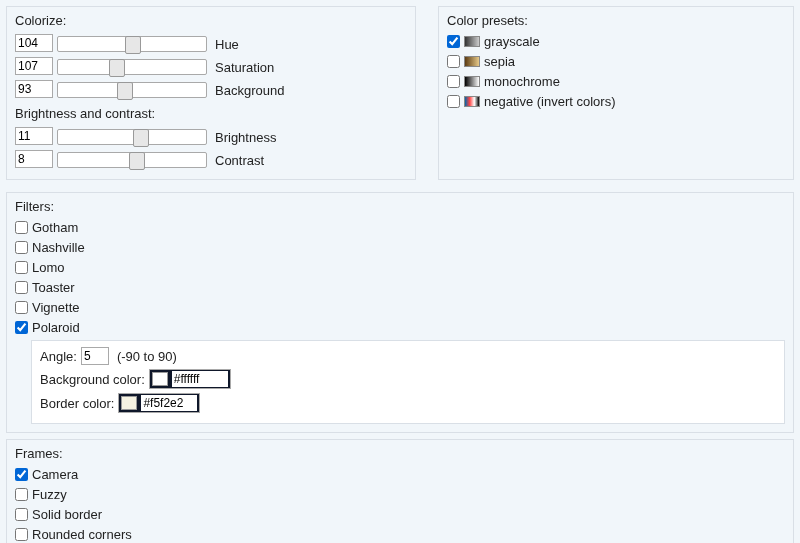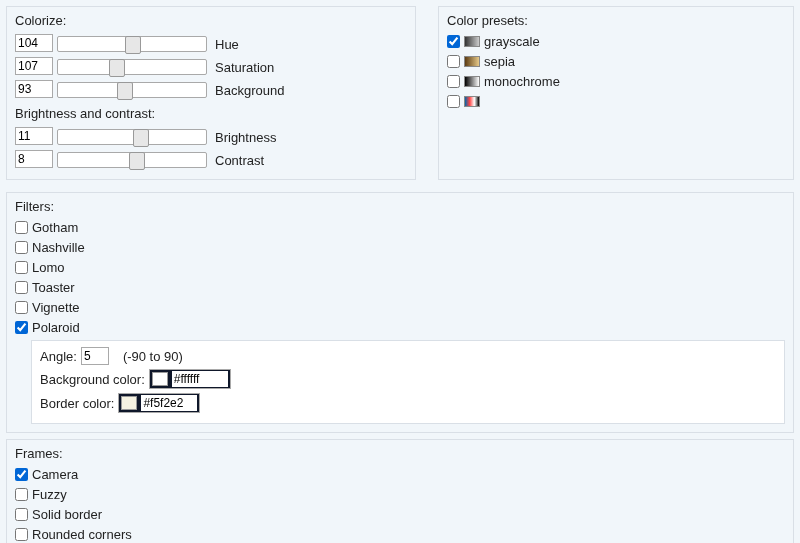--- a/index.html
+++ b/index.html
@@ -121,21 +121,21 @@
     height: 14px;
     border: 1px solid #999;
     margin-right: 4px;
   }
   .color-text {
     font-size: 12px;
     border: none;
     outline: none;
     width: 56px;
   }
-  .hint { margin-left: 10px; }
+  .hint { margin-left: 4px; }
 </style>
 </head>
 <body>
 
 <div class="top-row">
 
   <div class="panel top-left">
     <div class="section-title">Colorize:</div>
 
     <div class="slider-row">
@@ -190,20 +190,21 @@
       <span>sepia</span>
     </div>
     <div class="checkrow">
       <input type="checkbox" style="">
       <span class="preset-icon ico-monochrome"></span>
       <span>monochrome</span>
     </div>
     <div class="checkrow">
       <input type="checkbox" style="">
       <span class="preset-icon ico-negative"></span>
+      <span>negative (invert colors)</span>
     </div>
   </div>
 </div>
 
 <div class="panel">
   <div class="section-title">Filters:</div>
   <div class="checkrow">
     <input type="checkbox" style="">
     <span>Gotham</span>
   </div>

